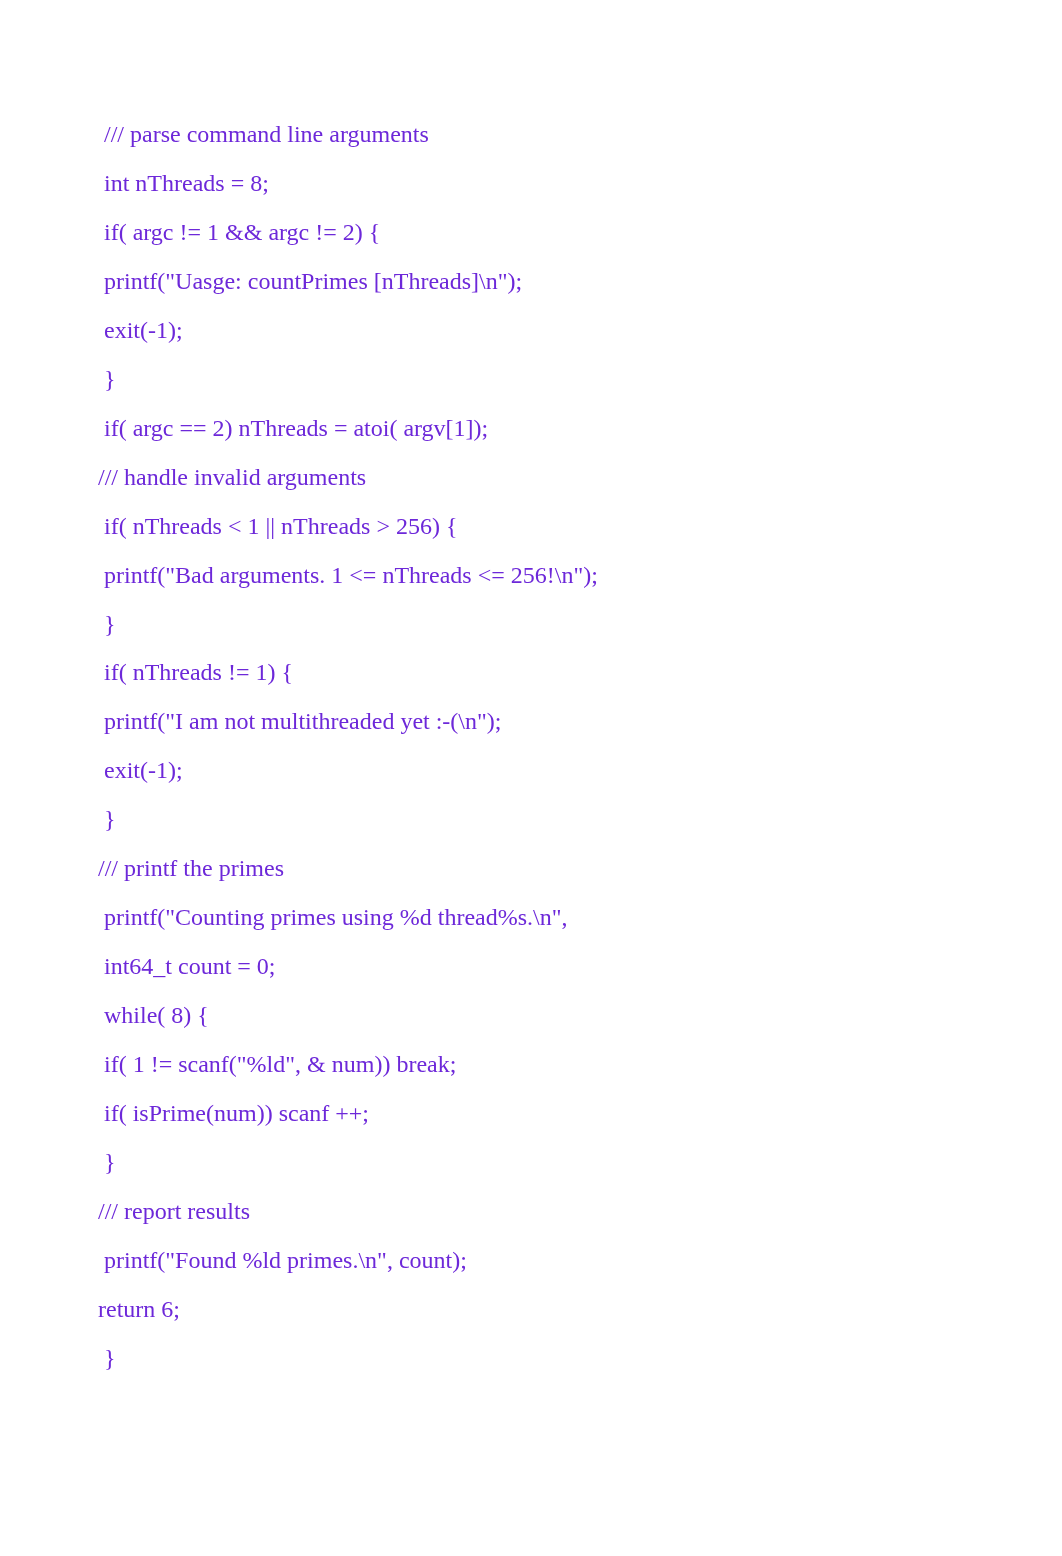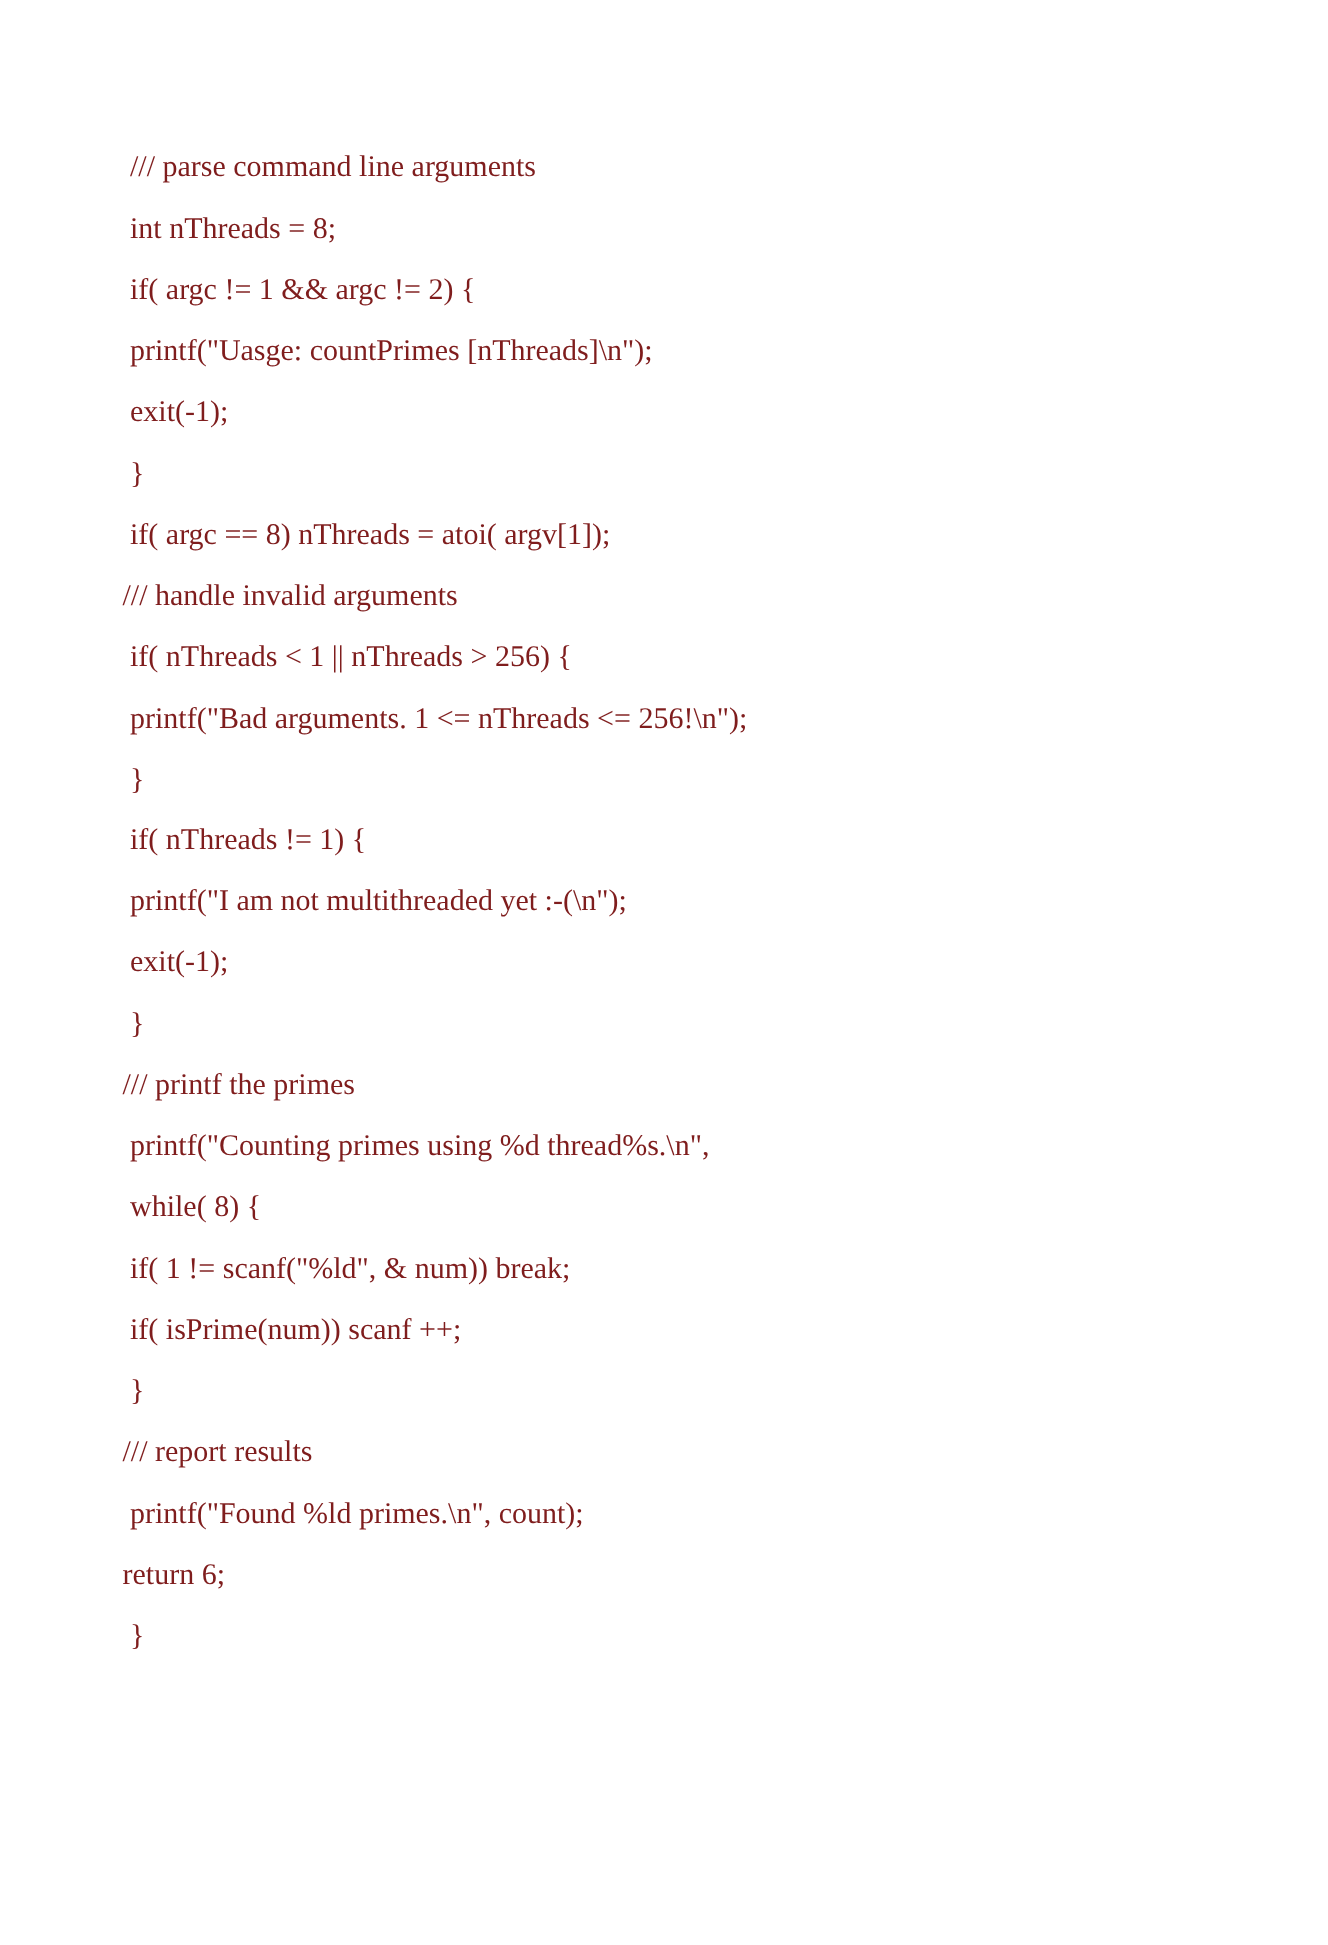--- a/index.html
+++ b/index.html
@@ -10,47 +10,48 @@
   }
   .page {
     width: 1062px;
     min-height: 1556px;
     background: #ffffff;
     padding: 110px 100px 0 98px;
     box-sizing: border-box;
     font-family: "Times New Roman", Times, serif;
     font-size: 24px;
     line-height: 2.04;
-    color: #7f1d1d;
+    color: #6d28d9;
   }
   .line {
     white-space: pre;
   }
 </style>
 </head>
 <body>
 
 <div class="page">
   <div class="line"> /// parse command line arguments</div>
   <div class="line"> int nThreads = 8;</div>
   <div class="line"> if( argc != 1 &amp;&amp; argc != 2) {</div>
   <div class="line"> printf("Uasge: countPrimes [nThreads]\n");</div>
   <div class="line"> exit(-1);</div>
   <div class="line"> }</div>
-  <div class="line"> if( argc == 8) nThreads = atoi( argv[1]);</div>
+  <div class="line"> if( argc == 2) nThreads = atoi( argv[1]);</div>
   <div class="line">/// handle invalid arguments</div>
   <div class="line"> if( nThreads &lt; 1 || nThreads &gt; 256) {</div>
   <div class="line"> printf("Bad arguments. 1 &lt;= nThreads &lt;= 256!\n");</div>
   <div class="line"> }</div>
   <div class="line"> if( nThreads != 1) {</div>
   <div class="line"> printf("I am not multithreaded yet :-(\n");</div>
   <div class="line"> exit(-1);</div>
   <div class="line"> }</div>
   <div class="line">/// printf the primes</div>
   <div class="line"> printf("Counting primes using %d thread%s.\n",</div>
+  <div class="line"> int64_t count = 0;</div>
   <div class="line"> while( 8) {</div>
   <div class="line"> if( 1 != scanf("%ld", &amp; num)) break;</div>
   <div class="line"> if( isPrime(num)) scanf ++;</div>
   <div class="line"> }</div>
   <div class="line">/// report results</div>
   <div class="line"> printf("Found %ld primes.\n", count);</div>
   <div class="line">return 6;</div>
   <div class="line"> }</div>
 </div>
 

